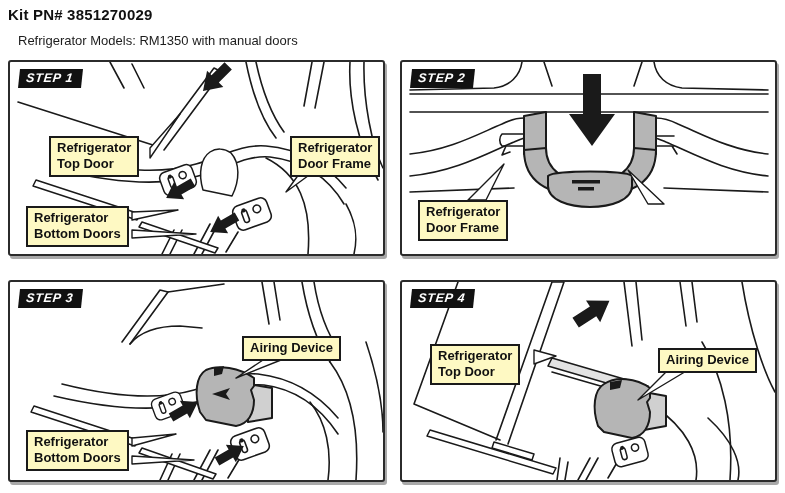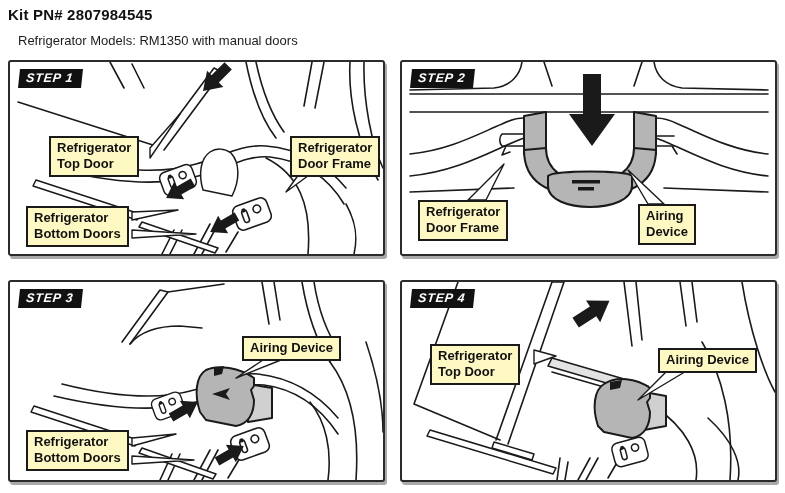--- a/index.html
+++ b/index.html
@@ -46,21 +46,21 @@
       <circle cx="6" cy="-3" r="3.6" class="fillw"></circle>
       <rect x="-9" y="-6" width="5" height="12" rx="2.5" class="fillw"></rect>
       <circle cx="-6.5" cy="-6" r="2" class="blk"></circle>
     </g>
     <path id="arrow-sm" d="M-15,-4.5 L1,-4.5 L1,-10 L16,0 L1,10 L1,4.5 L-15,4.5 Z" class="blk"></path>
   </defs>
 </svg>
 
 <div class="page">
 
-  <div class="title">Kit PN# 2807984545</div>
+  <div class="title">Kit PN# 3851270029</div>
   <div class="subtitle">Refrigerator Models: RM1350 with manual doors</div>
 
   <div class="grid">
 
     <section class="panel p1">
       <div class="badge">STEP 1</div>
       <svg class="art" width="373" height="192" viewBox="0 0 373 192">
         <g class="stroke">
           <path d="M8,40 L146,84"></path>
           <path d="M146,84 L204,6 M154,88 L212,10 M204,6 L212,10"></path>
@@ -116,22 +116,20 @@
         <path class="dev" d="M122,88 C122,118 144,134 188,134 C232,134 254,118 254,88 L232,86 C232,108 214,120 188,120 C162,120 144,108 144,86 Z"></path>
         <path class="dev" d="M146,114 C152,108 224,108 230,114 L230,124 C230,152 146,152 146,124 Z"></path>
         <rect x="170" y="118" width="28" height="3.5" class="blk"></rect>
         <rect x="176" y="125" width="16" height="3.5" class="blk"></rect>
         <path class="blk" d="M181,12 L199,12 L199,52 L213,52 L190,84 L167,52 L181,52 Z"></path>
         <path class="leader" d="M66,138 L102,102 L84,138 Z"></path>
         <path class="leader" d="M246,142 L226,108 L262,142 Z"></path>
       </svg>
       <div class="callout" style="left:16px;top:138px">Refrigerator
 Door Frame</div>
-      <div class="callout" style="left:236px;top:142px">Airing
-Device</div>
     </section>
 
     <section class="panel p3">
       <div class="badge">STEP 3</div>
       <svg class="art" width="373" height="198" viewBox="0 0 373 198">
         <g class="stroke">
           <path d="M150,8 L112,60 M158,10 L120,62 M150,8 L158,10"></path>
           <path d="M120,62 C130,50 148,44 170,44 L192,46 M158,10 L214,2"></path>
           <path d="M252,0 L259,42 M264,0 L270,38"></path>
           <path d="M292,0 C297,30 306,58 320,80 M304,0 C308,26 316,50 330,70"></path>

